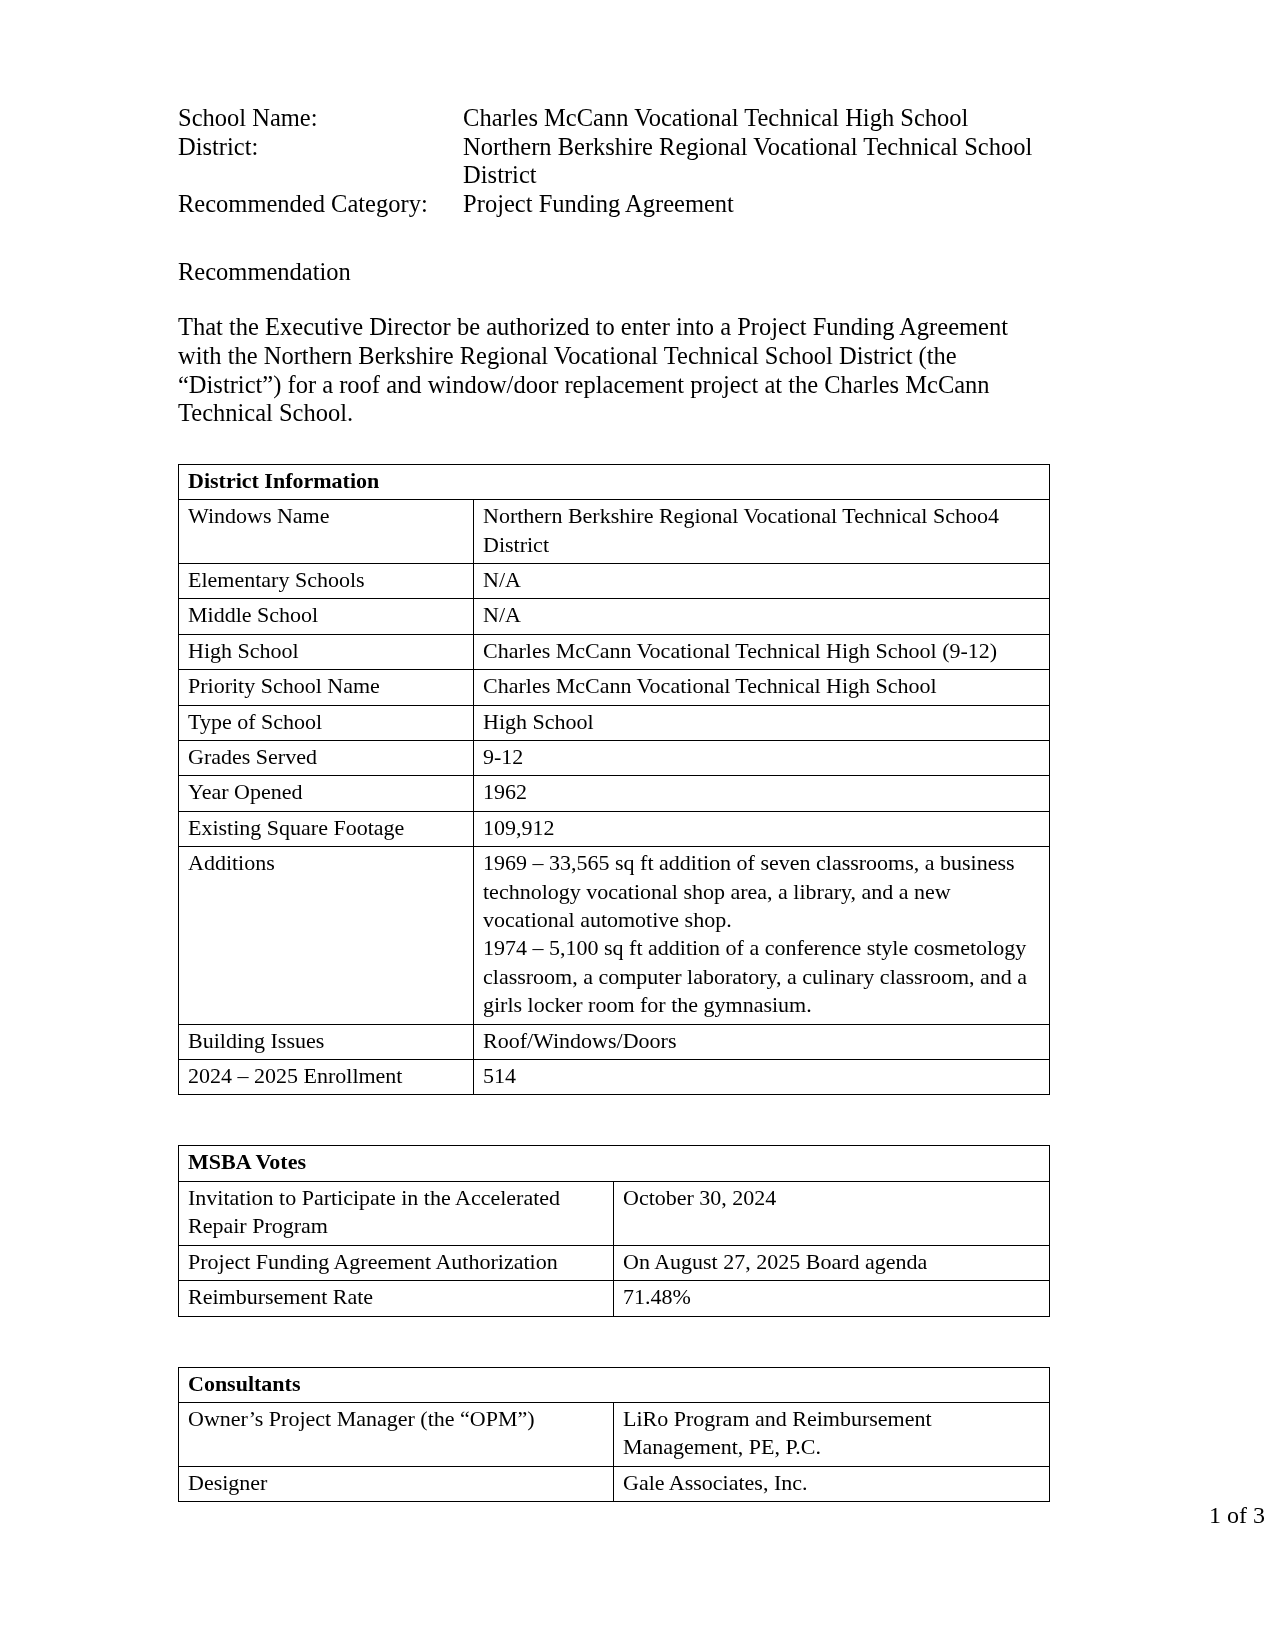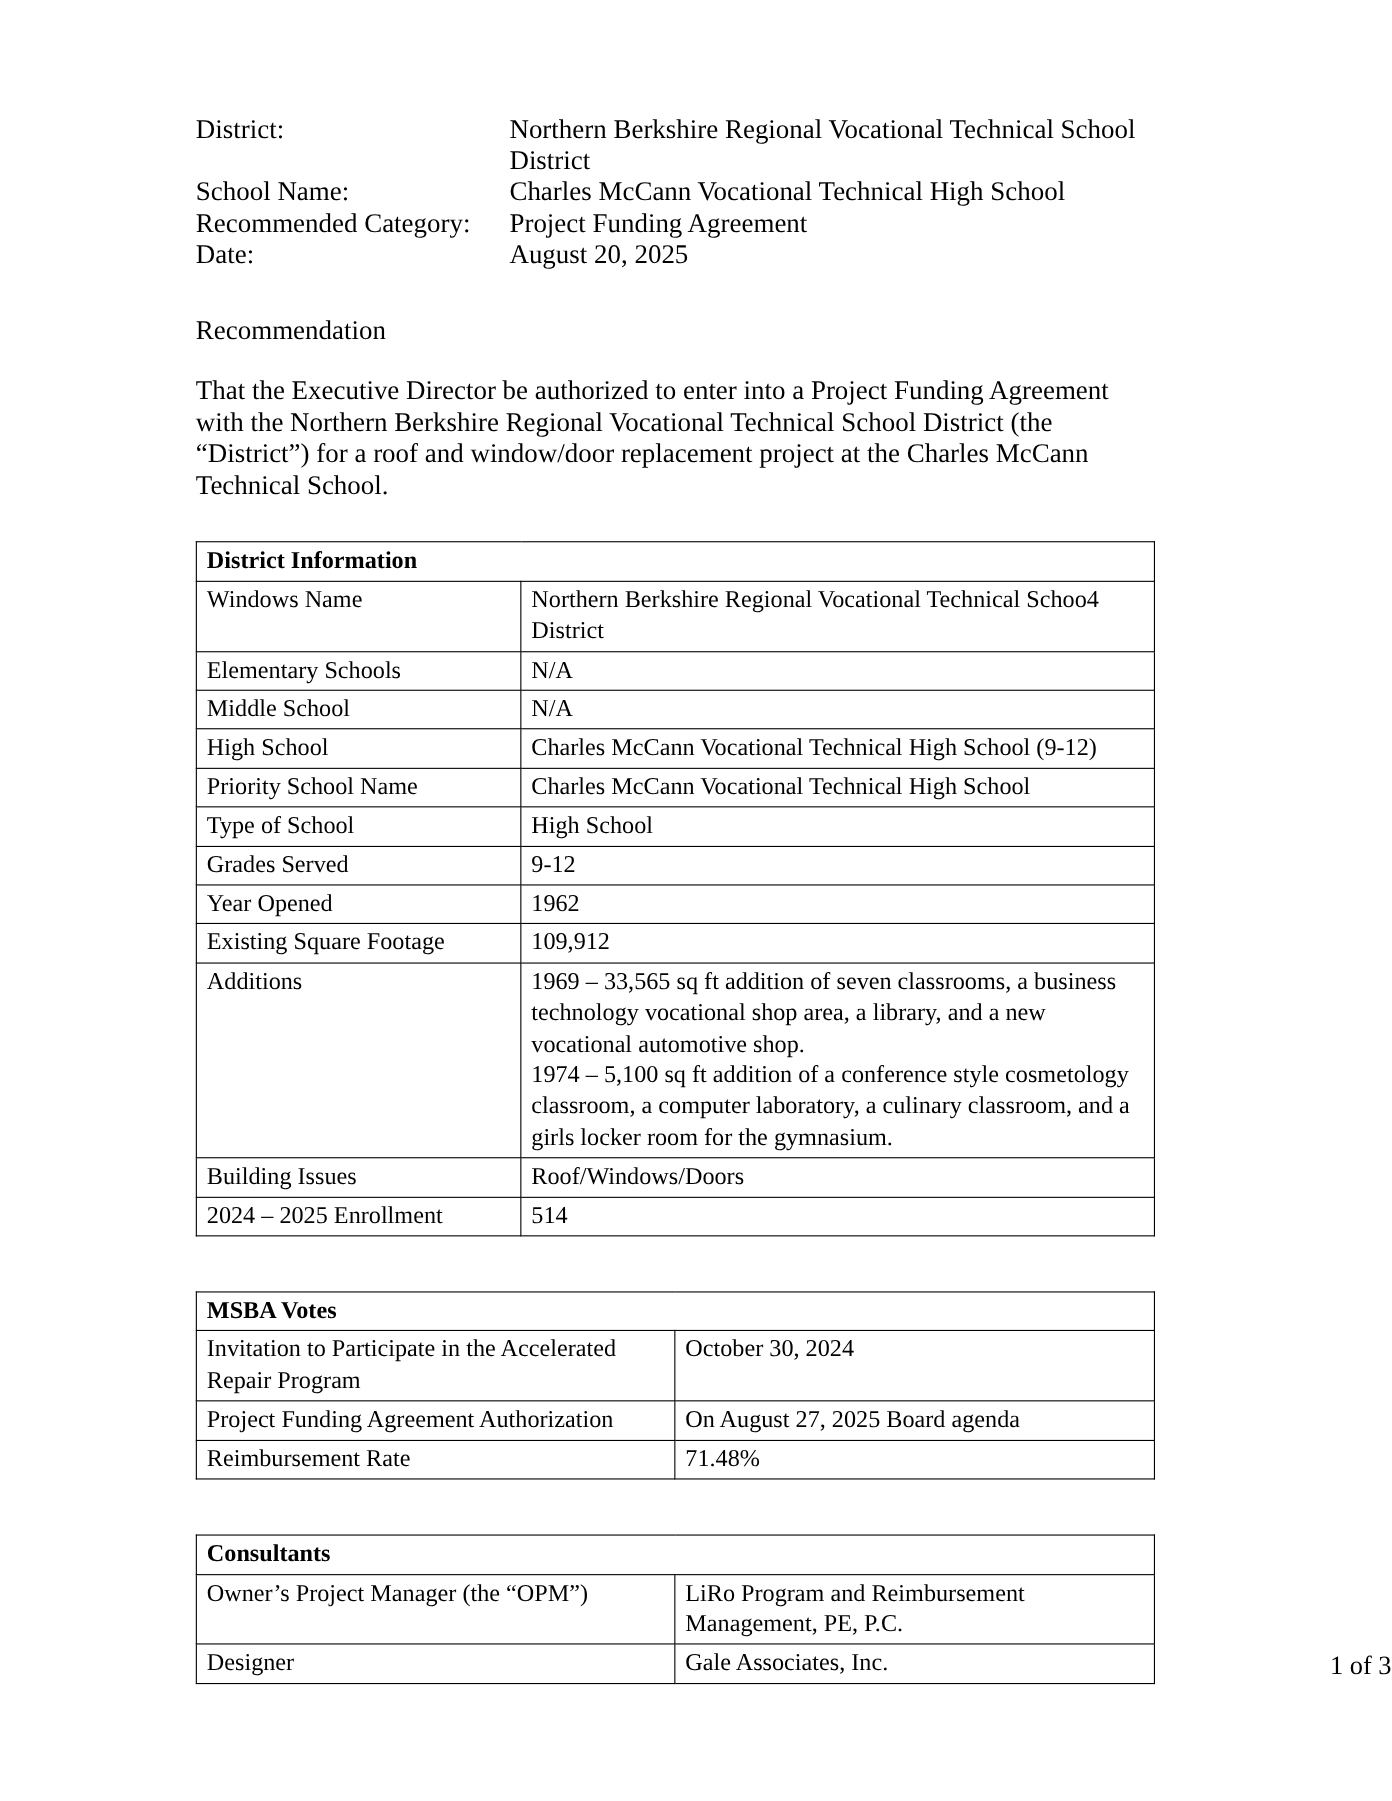--- a/index.html
+++ b/index.html
@@ -107,34 +107,30 @@
 </style>
 </head>
 <body>
 
 <div class="page">
   <div class="content">
 
     <table class="meta">
       <tbody>
         <tr>
+          <td class="label">School Name:</td>
+          <td class="value">Charles McCann Vocational Technical High School</td>
+        </tr>
+        <tr>
           <td class="label">District:</td>
           <td class="value">Northern Berkshire Regional Vocational Technical School District</td>
         </tr>
         <tr>
-          <td class="label">School Name:</td>
-          <td class="value">Charles McCann Vocational Technical High School</td>
-        </tr>
-        <tr>
           <td class="label">Recommended Category:</td>
           <td class="value">Project Funding Agreement</td>
-        </tr>
-        <tr>
-          <td class="label">Date:</td>
-          <td class="value">August 20, 2025</td>
         </tr>
       </tbody>
     </table>
 
     <h2 class="section-heading">Recommendation</h2>
     <p class="body-text">That the Executive Director be authorized to enter into a Project Funding Agreement with the Northern Berkshire Regional Vocational Technical School District (the “District”) for a roof and window/door replacement project at the Charles McCann Technical School.</p>
 
     <table class="doc-table tbl-district">
       <colgroup>
           <col class="c1">

